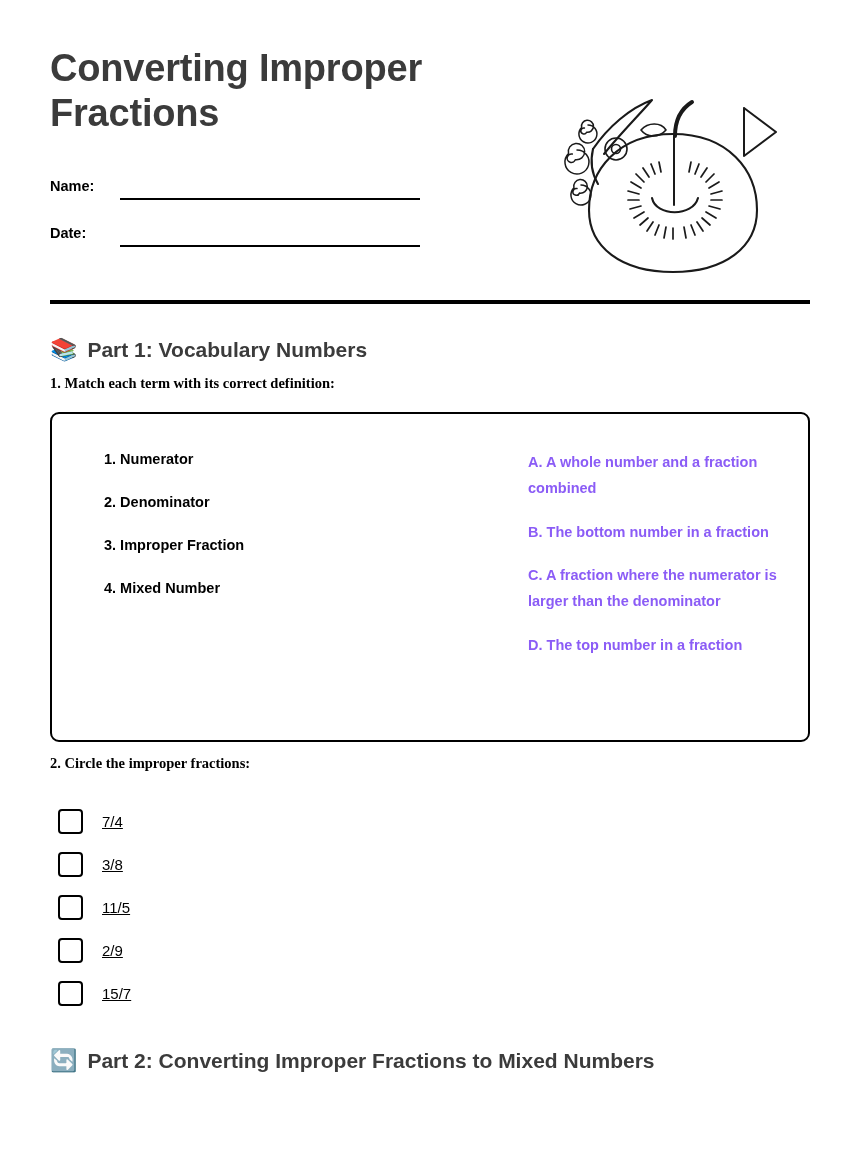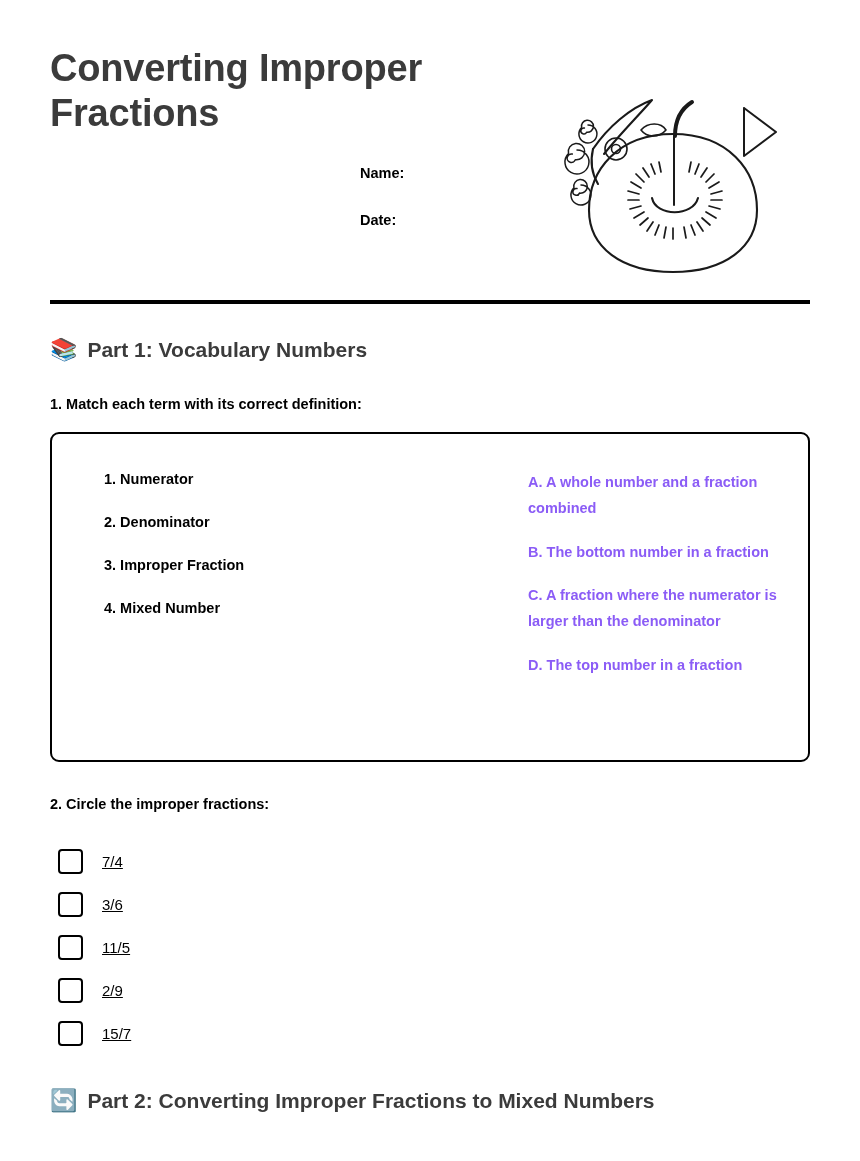--- a/index.html
+++ b/index.html
@@ -41,21 +41,20 @@
   }
   .field-block {
     margin-top: 30px;
     width: 380px;
   }
   .field-row {
     display: flex;
     align-items: flex-end;
     height: 34px;
     margin-bottom: 13px;
-    flex-direction: column;
   }
   .field-label {
     font-size: 14.5px;
     font-weight: bold;
     color: #000;
     width: 70px;
     flex: 0 0 70px;
     line-height: 1;
     padding-bottom: 6px;
   }
@@ -99,21 +98,22 @@
   }
   .section-heading .sec-title {
     font-size: 21px;
     font-weight: bold;
     color: #3b3b3b;
   }
   .question {
     font-size: 14.5px;
     font-weight: bold;
     color: #000;
-    margin-top: 34px;
+    margin-top: 13px;
+    font-family: Liberation Serif, serif;
   }
 
   
   .match-box {
     margin-top: 20px;
     border: 2px solid #000;
     border-radius: 9px;
     width: 760px;
     box-sizing: border-box;
     height: 330px;
@@ -280,21 +280,21 @@
 
     <div class="question">2. Circle the improper fractions:</div>
 
     <div class="check-list">
       <div class="check-row">
         <span class="checkbox"></span>
         <span class="check-label">7/4</span>
       </div>
       <div class="check-row">
         <span class="checkbox"></span>
-        <span class="check-label">3/6</span>
+        <span class="check-label">3/8</span>
       </div>
       <div class="check-row">
         <span class="checkbox"></span>
         <span class="check-label">11/5</span>
       </div>
       <div class="check-row">
         <span class="checkbox"></span>
         <span class="check-label">2/9</span>
       </div>
       <div class="check-row">

